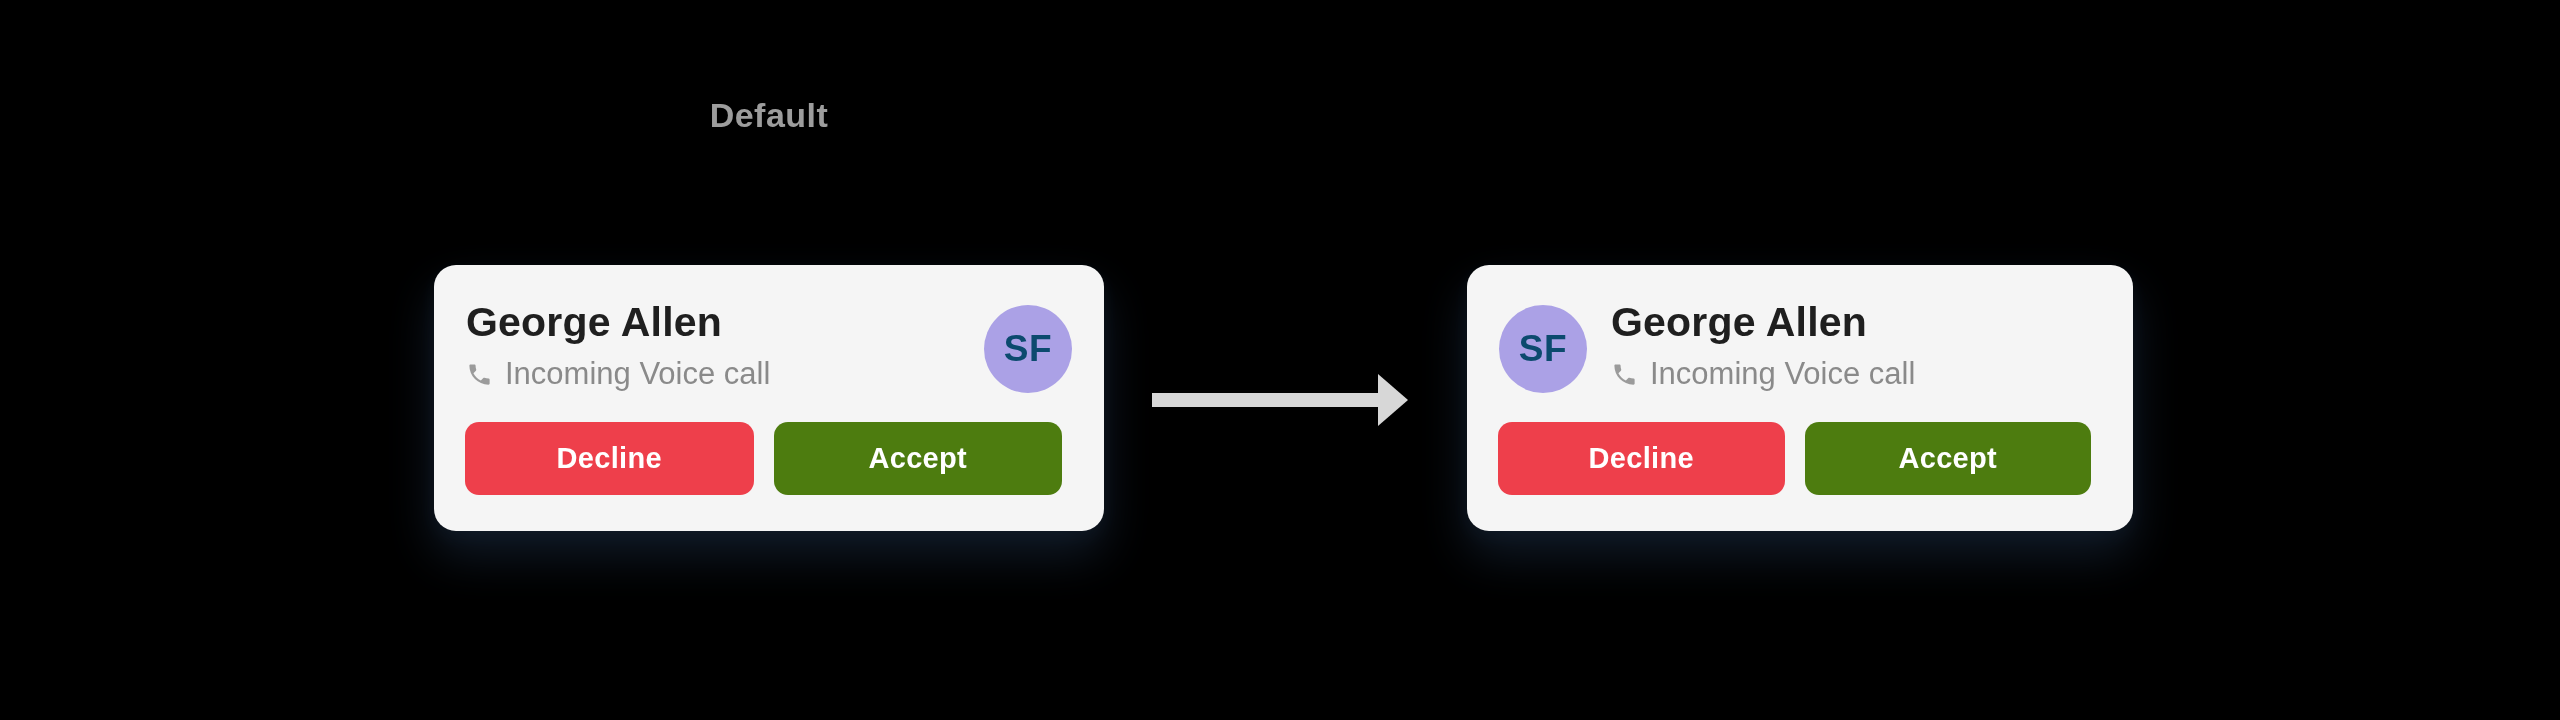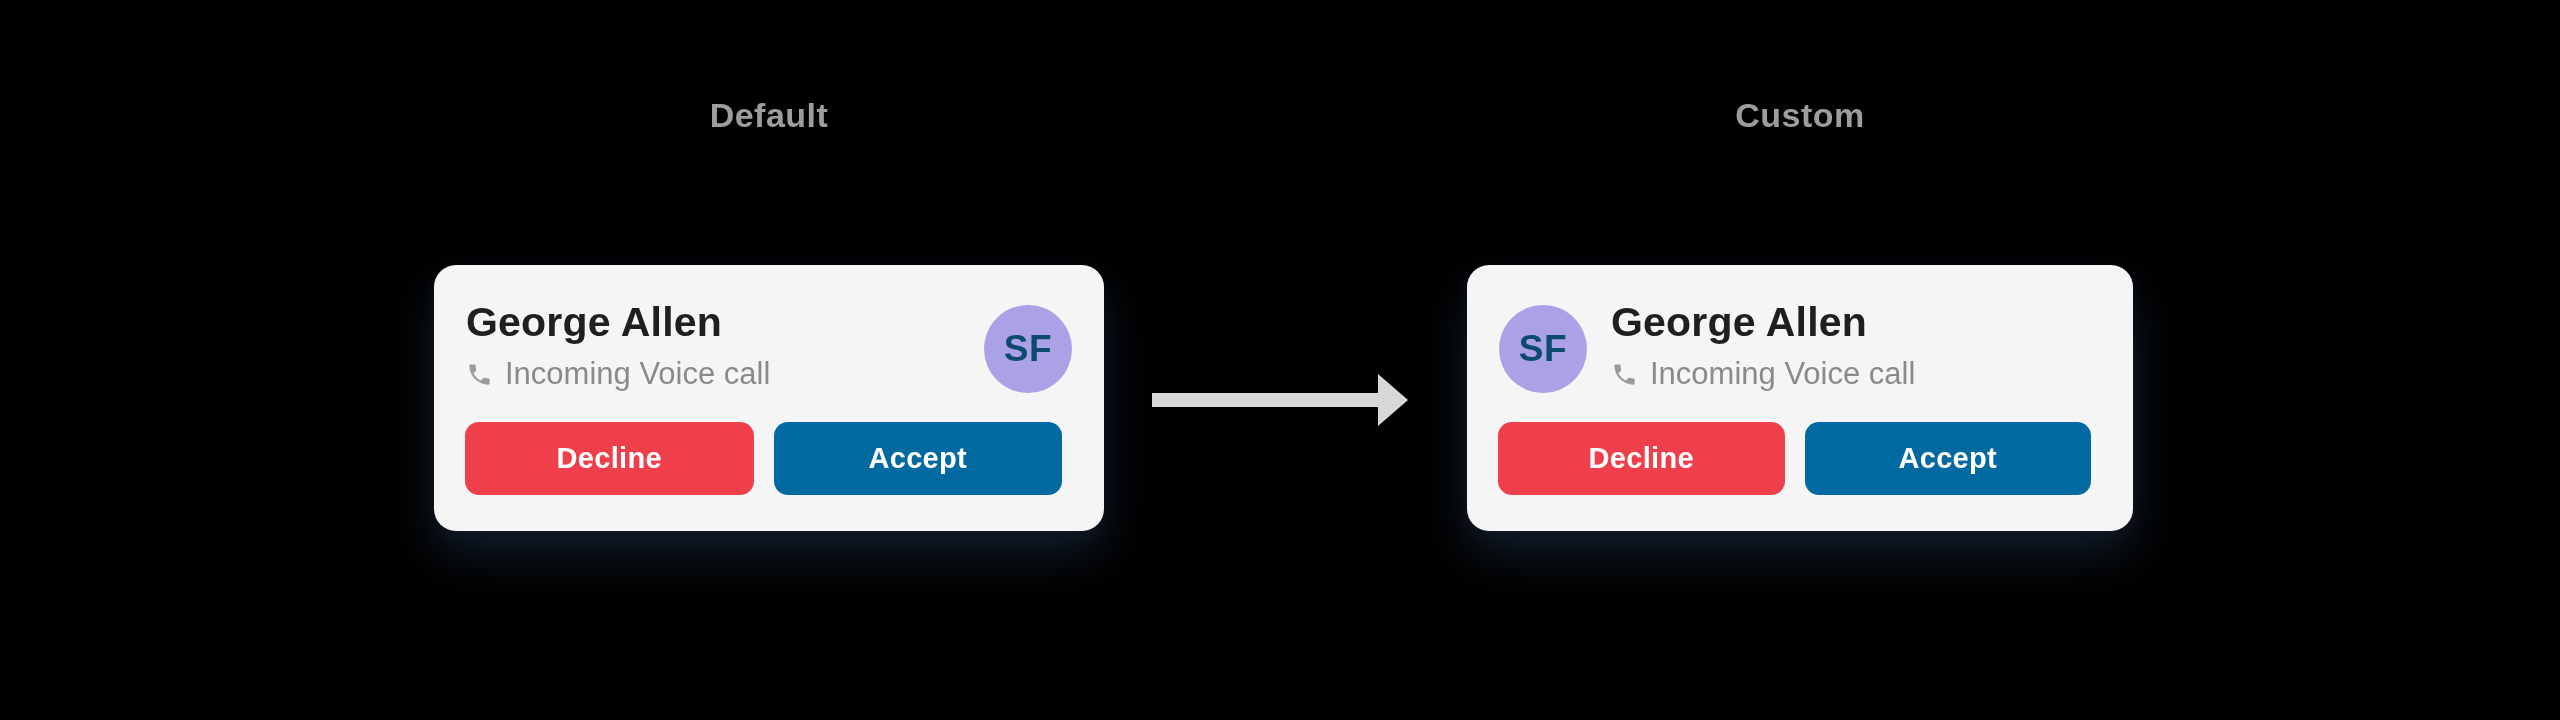--- a/index.html
+++ b/index.html
@@ -116,21 +116,21 @@
     font-size: 29px;
     font-weight: 700;
     color: #ffffff;
     display: flex;
     align-items: center;
     justify-content: center;
     cursor: pointer;
     letter-spacing: 0.3px;
   }
   .btn-decline { background: #ee3f4b; }
-  .btn-accept  { background: #0369a1; }
+  .btn-accept  { background: #4d7c0f; }
 
   
   .arrow {
     position: absolute;
     left: 1152px;
     top: 374px;
     width: 256px;
     height: 52px;
   }
   .arrow-shaft {
@@ -151,21 +151,20 @@
     clip-path: polygon(0 0, 100% 50%, 0 100%);
   }
 </style>
 </head>
 <body>
 
 <div class="stage">
 
   <div class="variant-label label-default">Default</div>
 
-  <div class="variant-label label-custom">Custom</div>
 
   <div class="call-card card-default">
     <div class="card-header">
       <div class="caller-block">
         <div class="caller-name">George Allen</div>
         <div class="call-status">
           <span class="phone-icon">
             <svg viewBox="0 0 24 24" width="27" height="27" aria-hidden="true">
               <path fill="#9b9b9b" d="M6.62 10.79c1.44 2.83 3.76 5.14 6.59 6.59l2.2-2.2c.27-.27.67-.36 1.02-.24 1.12.37 2.33.57 3.57.57.55 0 1 .45 1 1V20c0 .55-.45 1-1 1-9.39 0-17-7.61-17-17 0-.55.45-1 1-1h3.5c.55 0 1 .45 1 1 0 1.25.2 2.45.57 3.57.11.35.03.74-.24 1.02l-2.21 2.2z"></path>
             </svg>

